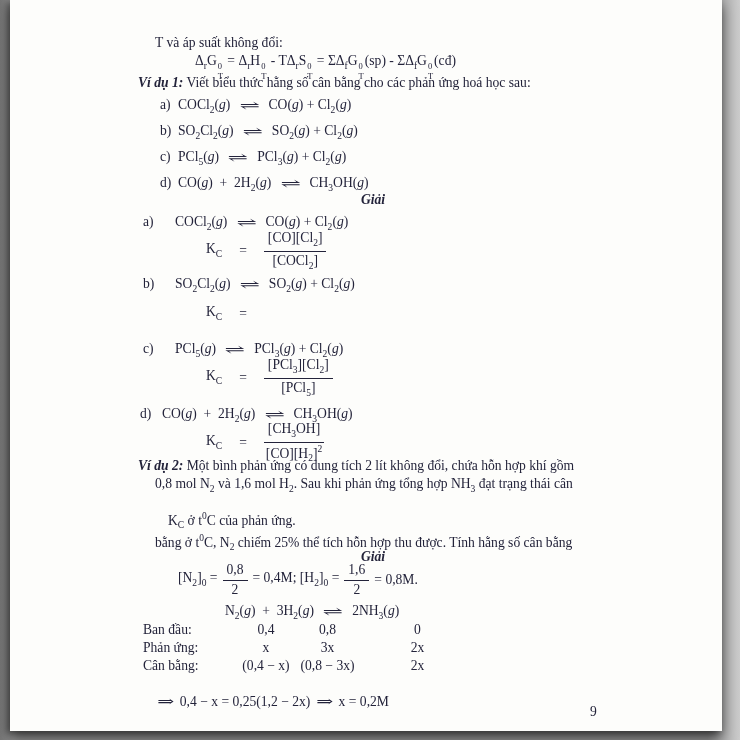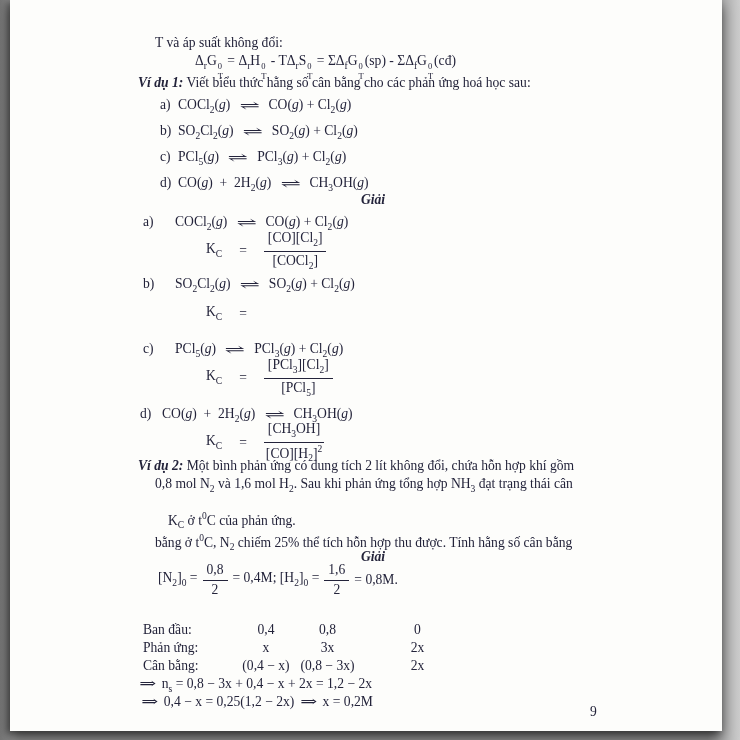--- a/index.html
+++ b/index.html
@@ -124,34 +124,35 @@
 
     <div class="abs" style="top:458px;left:128px;">
       <span class="bi">Ví dụ 2:</span><span> Một bình phản ứng có dung tích 2 lít không đổi, chứa hỗn hợp khí gồm</span>
     </div>
     <div class="abs" style="top:476px;left:145px;">0,8 mol N<sub>2</sub> và 1,6 mol H<sub>2</sub>. Sau khi phản ứng tổng hợp NH<sub>3</sub> đạt trạng thái cân</div>
     <div class="abs" style="top:493px;left:145px;margin-top:40px;">bằng ở t<sup>0</sup>C, N<sub>2</sub> chiếm 25% thể tích hỗn hợp thu được. Tính hằng số cân bằng</div>
     <div class="abs" style="top:511px;left:158px;">K<sub>C</sub> ở t<sup>0</sup>C của phản ứng.</div>
 
     <div class="abs centerline bi" style="top:549px;left:128px;">Giải</div>
 
-    <div class="abs conc" style="top:562px;left:148px;">
+    <div class="abs conc" style="top:562px;left:168px;">
       <span>[N<sub>2</sub>]<sub>0</sub> =</span>
       <span class="frac">
         <span class="ft">0,8</span>
         <span class="fb">2</span>
       </span>
       <span>= 0,4M; [H<sub>2</sub>]<sub>0</sub> =</span>
       <span class="frac">
         <span class="ft">1,6</span>
         <span class="fb">2</span>
       </span>
       <span>= 0,8M.</span>
     </div>
 
+    <div class="abs" style="top:603px;left:215px;">N<sub>2</sub>(<i>g</i>) &nbsp;+&nbsp; 3H<sub>2</sub>(<i>g</i>) <span class="arr">⇌</span> 2NH<sub>3</sub>(<i>g</i>)</div>
 
     <div class="abs" style="top:622px;left:133px;">
       <div class="trow">
         <span class="tl">Ban đầu:</span>
         <span class="tc">0,4</span>
         <span class="tc">0,8</span>
         <span class="tc">0</span>
       </div>
       <div class="trow">
         <span class="tl">Phản ứng:</span>
@@ -160,19 +161,18 @@
         <span class="tc">2x</span>
       </div>
       <div class="trow">
         <span class="tl">Cân bằng:</span>
         <span class="tc">(0,4 − x)</span>
         <span class="tc">(0,8 − 3x)</span>
         <span class="tc">2x</span>
       </div>
     </div>
 
-    <div class="abs" style="top:676px;left:127px;"><span class="imp">⇒</span> n<sub>s</sub> = 0,8 − 3x + 0,4 − x + 2x = 1,2 − 2x</div>
-    <div class="abs" style="top:694px;left:129px;"><span class="imp">⇒</span> 0,4 − x = 0,25(1,2 − 2x) <span class="imp">⇒</span> x = 0,2M</div>
+    <div class="abs" style="top:694px;left:145px;"><span class="imp">⇒</span> 0,4 − x = 0,25(1,2 − 2x) <span class="imp">⇒</span> x = 0,2M</div>
 
     <div class="abs pagenum" style="top:704px;left:580px;">9</div>
 
   </div>
 </div>
 
 </body></html>

